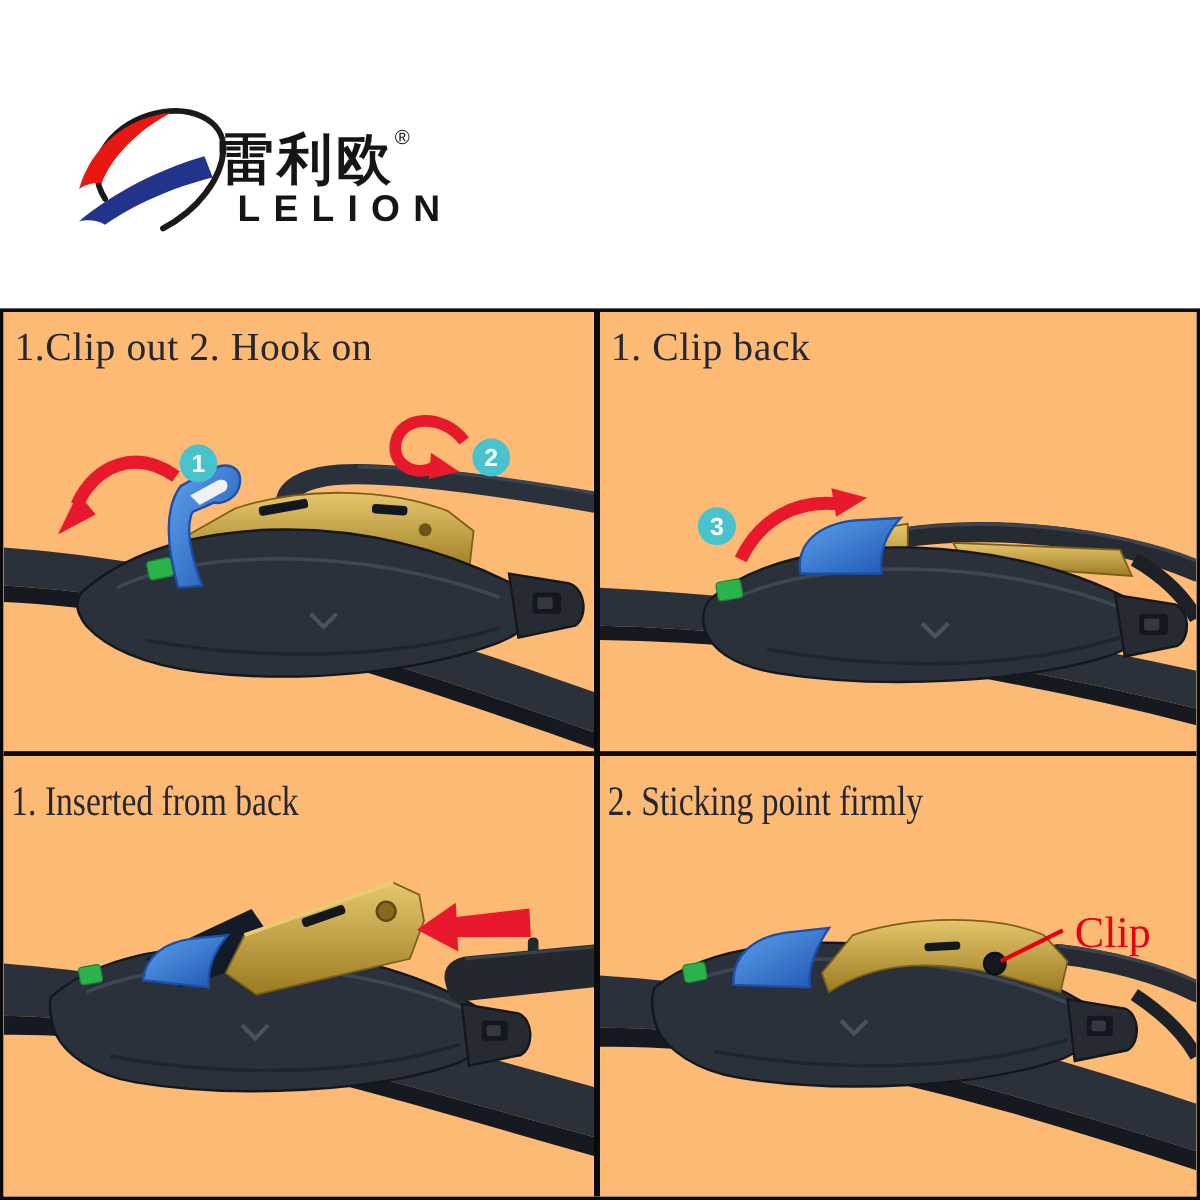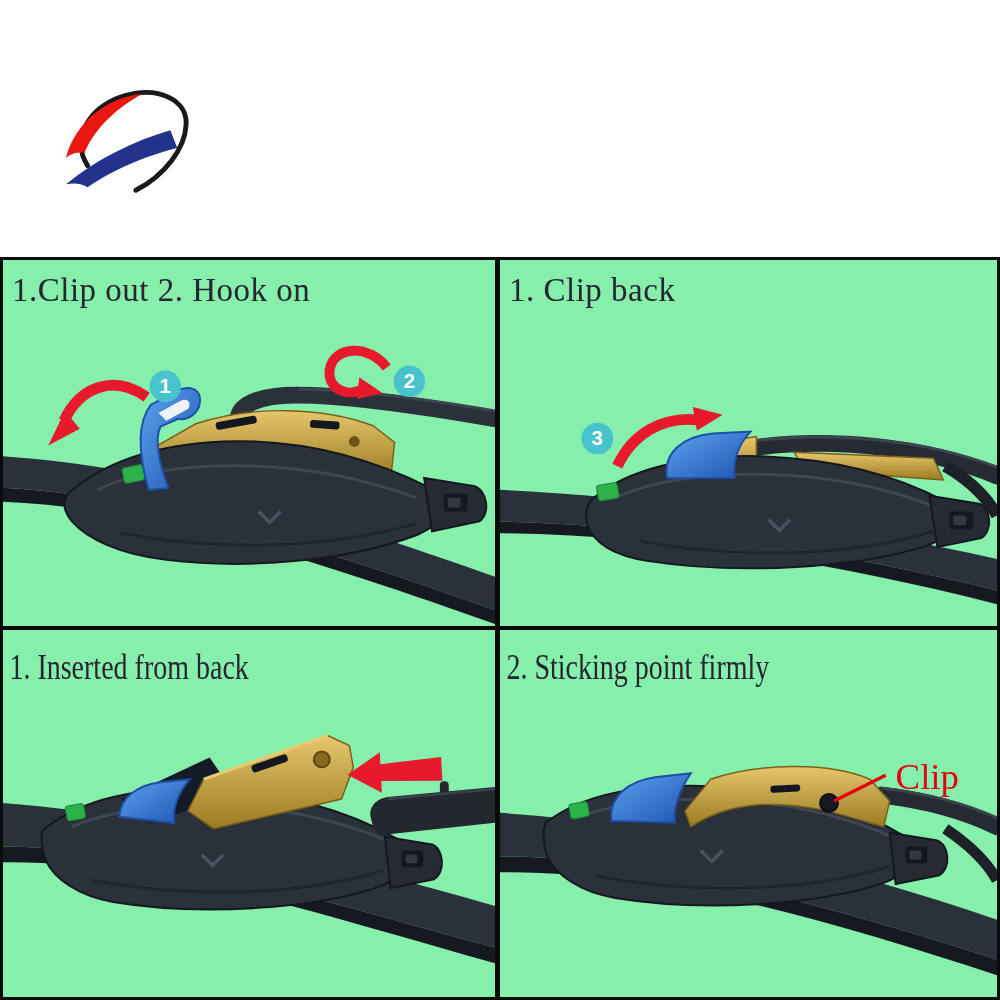--- a/index.html
+++ b/index.html
@@ -9,39 +9,43 @@
   .brand{position:absolute;left:58px;top:82px;height:140px;display:flex;align-items:flex-start;}
   .logo-mark{width:138px;height:118px;display:block;}
   .logo-text{margin-left:-14px;margin-top:10px;color:#151515;}
   .cn-line{font-family:"DejaVu Sans",sans-serif;font-weight:bold;font-size:46px;line-height:46px;letter-spacing:3px;white-space:nowrap;}
   .cn-line sup{font-size:17px;font-weight:normal;vertical-align:28px;letter-spacing:0;font-family:"Liberation Sans",sans-serif;}
   .en-line{font-family:"Liberation Sans",sans-serif;font-weight:bold;font-size:31px;line-height:34px;letter-spacing:11px;margin-left:16px;margin-top:2px;}
 
   
   .grid{position:absolute;left:0;top:257px;width:1000px;height:743px;box-sizing:border-box;
         border:3px solid #0b0b0b;display:grid;grid-template-columns:1fr 1fr;grid-template-rows:370px 1fr;}
-  .cell{position:relative;box-sizing:border-box;overflow:hidden;background:#86efac;}
+  .cell{position:relative;box-sizing:border-box;overflow:hidden;background:#fdba74;}
   .cell.c1{border-right:5px solid #0b0b0b;}
   .cell.r1{border-bottom:4px solid #0b0b0b;}
   .title{margin:0;font-weight:normal;color:#262630;}
   .r1 .title{font-size:33px;padding:12px 0 0 9px;letter-spacing:0.5px;}
   .r2 .title{font-size:35px;padding:18px 0 0 8px;transform:scaleX(0.80);transform-origin:0 50%;white-space:nowrap;}
   .illus{position:absolute;left:0;top:70px;width:100%;height:calc(100% - 70px);display:block;}
 </style>
 </head>
 <body>
 
 <div class="page">
 
   <header class="brand">
     <svg class="logo-mark" viewBox="0 0 140 118">
       <path d="M30,84 C12,56 32,24 68,13 C103,3 131,18 130,42 C129,67 108,94 79,109" fill="none" stroke="#1a1a1a" stroke-width="5" stroke-linecap="round"></path>
       <path d="M8,76 C18,40 48,15 86,11 C56,27 35,50 27,71 C20,70 13,72 8,76 Z" fill="#e8170f"></path>
       <path d="M8,103 C38,78 76,59 114,48 L121,66 C88,74 54,89 30,106 C22,101 14,102 8,103 Z" fill="#23338c"></path>
     </svg>
+    <div class="logo-text">
+      <div class="cn-line"><span>雷利欧</span><sup>®</sup></div>
+      <div class="en-line">LELION</div>
+    </div>
   </header>
 
   <div class="grid">
 
     <section class="cell r1 c1">
       <h2 class="title">1.Clip out 2. Hook on</h2>
       <svg class="illus" viewBox="0 0 500 300" preserveAspectRatio="none">
         <defs>
           <linearGradient id="gold1" x1="0" y1="0" x2="0" y2="1">
               <stop offset="0" stop-color="#e6c66d"></stop>

